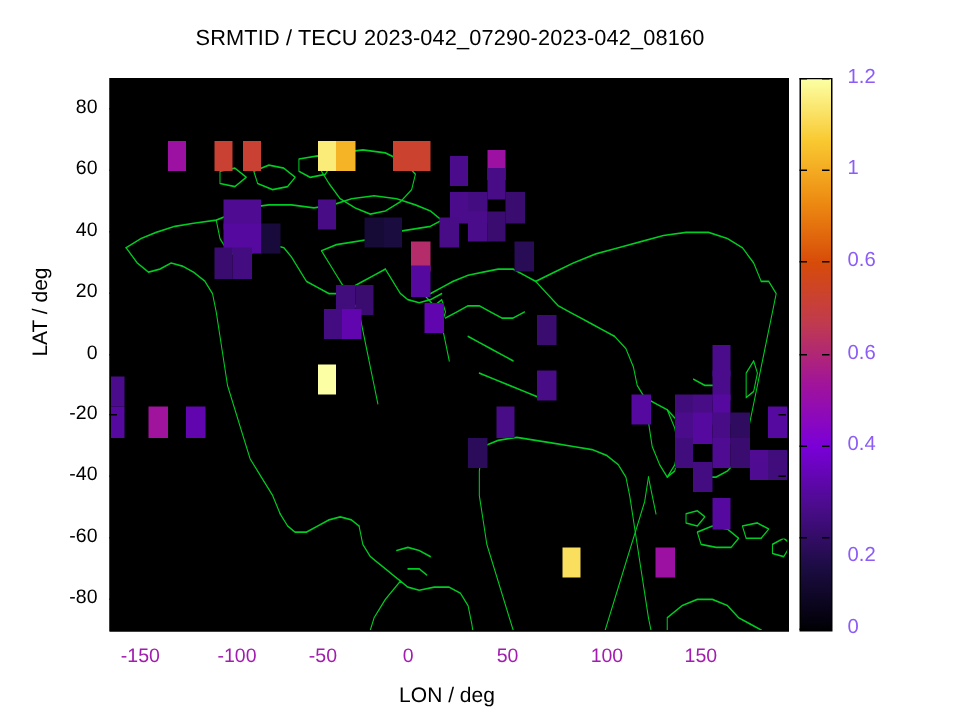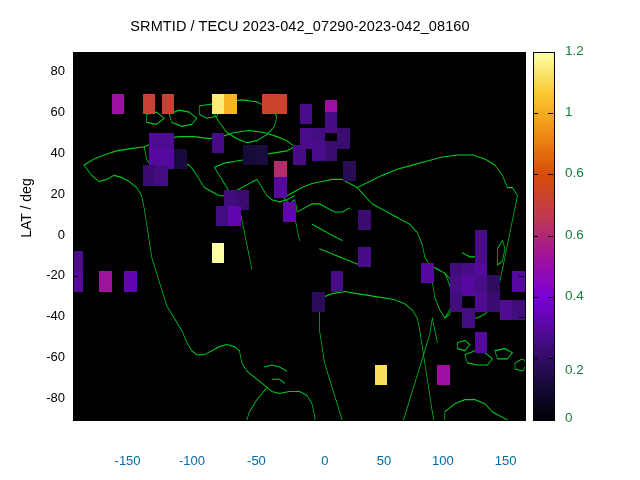--- a/index.html
+++ b/index.html
@@ -16,34 +16,34 @@
   #plot-canvas{position:absolute;left:0;top:0;width:451px;height:367px;
                overflow:hidden;background:#000;}
   #coast-layer{position:absolute;left:0;top:0;}
   #cell-layer{position:absolute;left:0;top:0;width:451px;height:367px;}
   .cell{position:absolute;}
 
   
   .tickmark{position:absolute;background:#000;}
   .ylab{position:absolute;font-size:13px;color:#000;text-align:right;
         width:46px;white-space:nowrap;}
-  .xlab{position:absolute;font-size:13px;color:#0369a1;text-align:right;
-        width:60px;white-space:nowrap;margin-top:24px;}
+  .xlab{position:absolute;font-size:13px;color:#a21caf;text-align:left;
+        width:60px;white-space:nowrap;}
   #xaxis-title{position:absolute;left:198px;top:455px;width:200px;
                text-align:center;font-size:14px;color:#000;}
   #yaxis-title{position:absolute;left:-34px;top:200px;width:120px;
                text-align:center;font-size:14px;color:#000;
                transform:rotate(-90deg);transform-origin:50% 50%;}
 
   
   #cbar-frame{position:absolute;left:533px;top:52px;width:20px;height:367px;
               border:1px solid #000;}
   #cbar-grad{position:absolute;left:0;top:0;width:20px;height:367px;}
   .cbtick{position:absolute;background:#000;width:5px;height:1px;}
-  .cblab{position:absolute;font-size:13.5px;color:#15803d;white-space:nowrap;}
+  .cblab{position:absolute;font-size:13.5px;color:#8b5cf6;white-space:nowrap;}
 </style>
 </head>
 <body>
 
 <div id="root">
 
   <div id="title">SRMTID / TECU 2023-042_07290-2023-042_08160</div>
 
   <div id="plot-frame">
     <div id="plot-canvas">
@@ -229,20 +229,21 @@
       <div class="xlab" style="left: 331.139px; top: 429px;">50</div>
       <div class="tickmark" style="left: 423.778px; top: 414px; width: 1px; height: 5px;"></div>
       <div class="tickmark" style="left: 423.778px; top: 52px; width: 1px; height: 5px;"></div>
       <div class="xlab" style="left: 393.778px; top: 429px;">100</div>
       <div class="tickmark" style="left: 486.417px; top: 414px; width: 1px; height: 5px;"></div>
       <div class="tickmark" style="left: 486.417px; top: 52px; width: 1px; height: 5px;"></div>
       <div class="xlab" style="left: 456.417px; top: 429px;">150</div>
     </div>
 
   <div id="yaxis-title">LAT / deg</div>
+  <div id="xaxis-title">LON / deg</div>
 
   <div id="cbar-frame">
     <div id="cbar-grad" style="background: linear-gradient(to top, rgb(0, 0, 4) 0%, rgb(27, 12, 65) 11.1%, rgb(74, 12, 138) 22.2%, rgb(122, 0, 216) 33.3%, rgb(160, 19, 156) 44.4%, rgb(192, 58, 79) 55.6%, rgb(215, 75, 9) 66.7%, rgb(237, 139, 18) 77.8%, rgb(249, 201, 49) 88.9%, rgb(252, 255, 164) 100%);"></div>
   </div>
   <div id="cbar-deco">
       <div class="cbtick" style="left: 533px; top: 419px;"></div>
       <div class="cbtick" style="left: 548px; top: 419px;"></div>
       <div class="cblab" style="left: 565px; top: 410px;">0</div>
       <div class="cbtick" style="left: 533px; top: 357.833px;"></div>
       <div class="cbtick" style="left: 548px; top: 357.833px;"></div>

